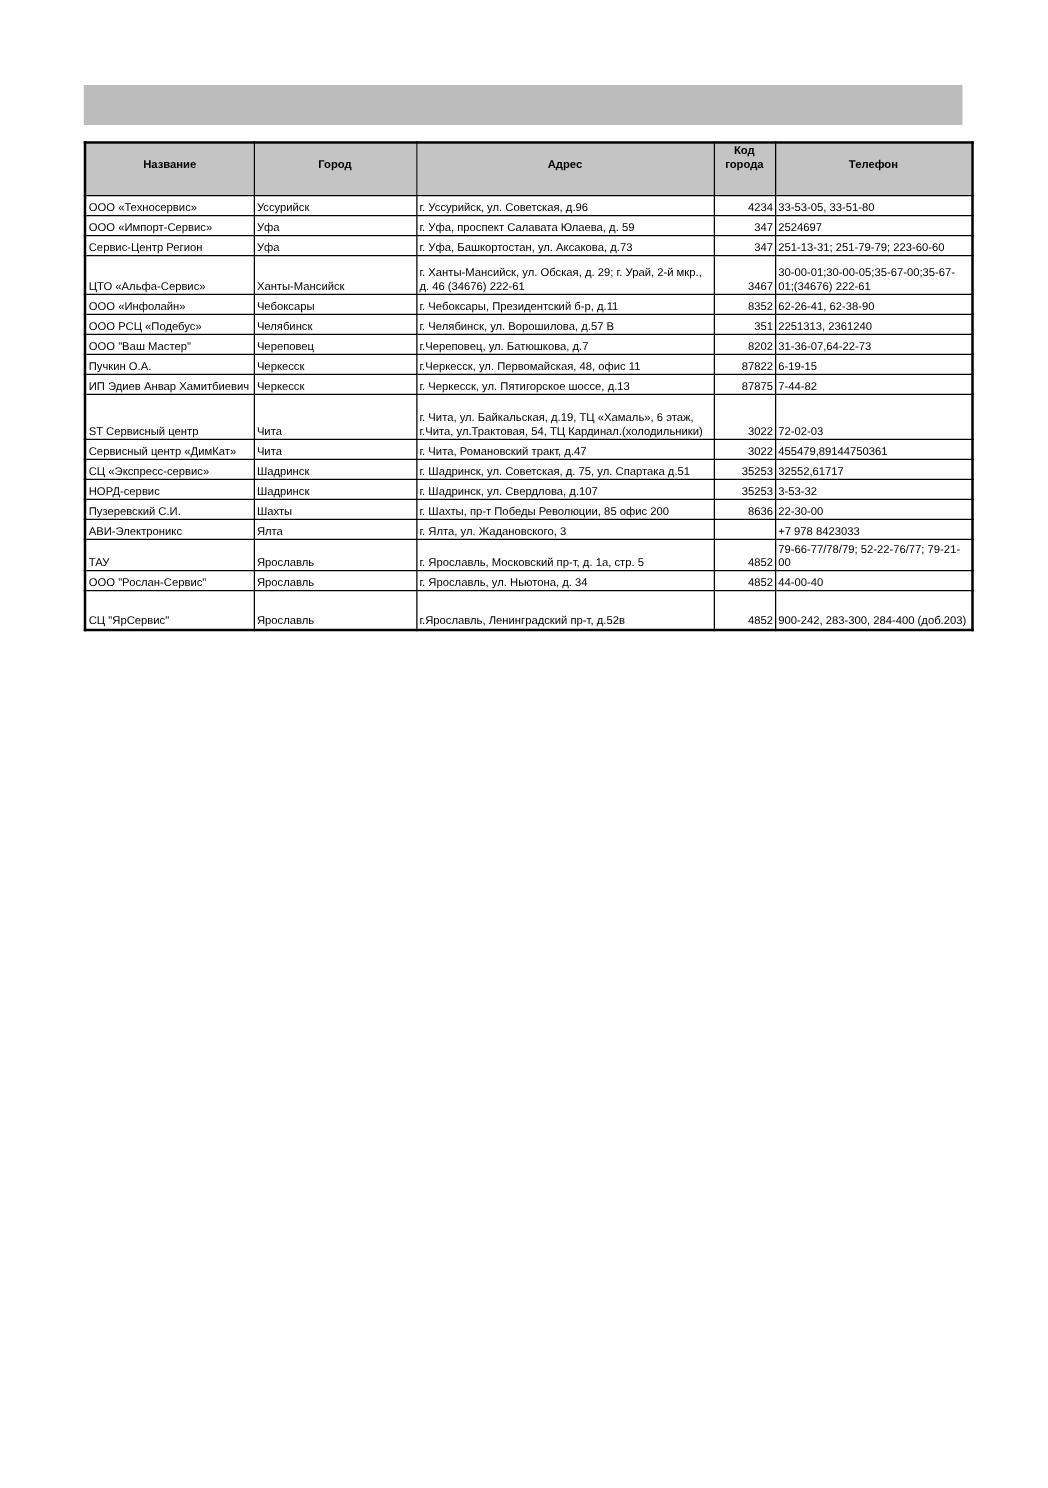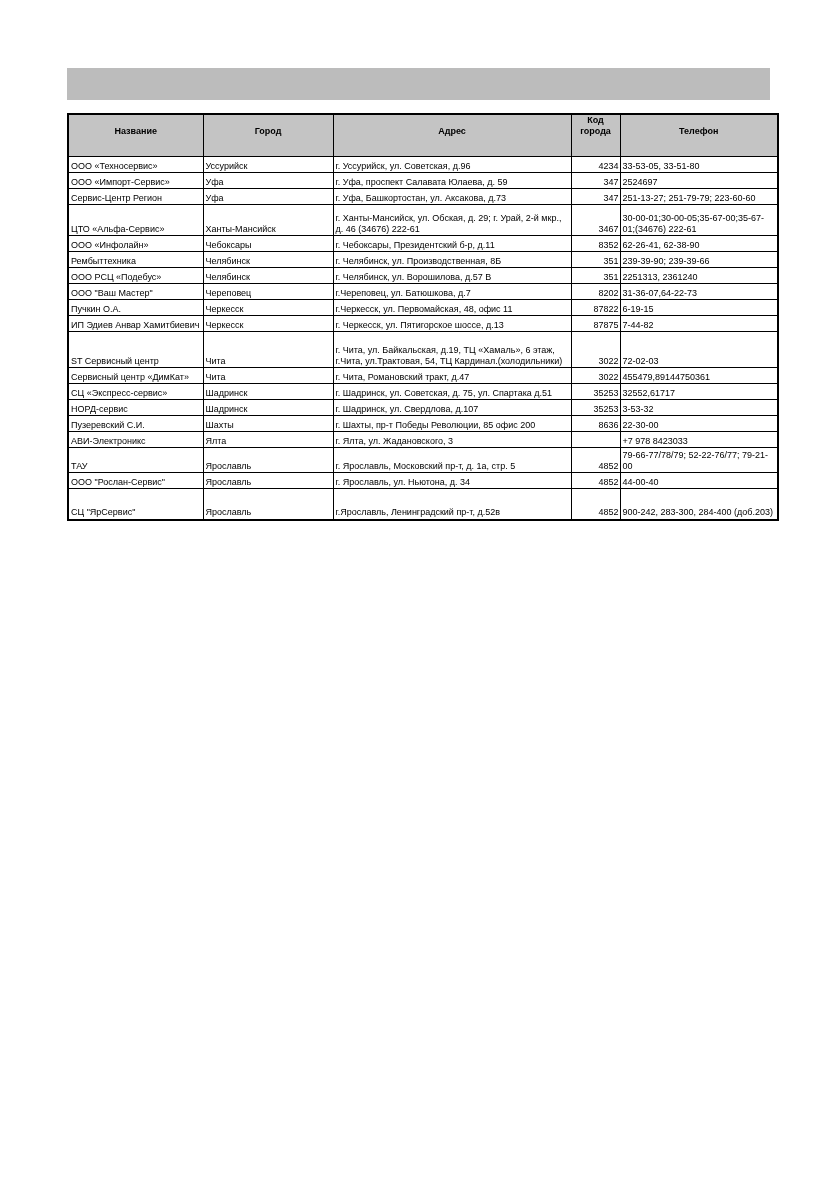--- a/index.html
+++ b/index.html
@@ -91,44 +91,37 @@
           <td>Уфа</td>
           <td>г. Уфа, проспект Салавата Юлаева, д. 59</td>
           <td>347</td>
           <td>2524697</td>
         </tr>
         <tr>
           <td>Сервис-Центр Регион</td>
           <td>Уфа</td>
           <td>г. Уфа, Башкортостан, ул. Аксакова, д.73</td>
           <td>347</td>
-          <td>251-13-27; 251-79-79; 223-60-60</td>
+          <td>251-13-31; 251-79-79; 223-60-60</td>
         </tr>
         <tr style="height: 31px;">
           <td>ЦТО «Альфа-Сервис»</td>
           <td>Ханты-Мансийск</td>
           <td>г. Ханты-Мансийск, ул. Обская, д. 29; г. Урай, 2-й мкр., д. 46 (34676) 222-61</td>
           <td>3467</td>
           <td>30-00-01;30-00-05;35-67-00;35-67-01;(34676) 222-61</td>
         </tr>
         <tr>
           <td>ООО «Инфолайн»</td>
           <td>Чебоксары</td>
           <td>г. Чебоксары, Президентский б-р, д.11</td>
           <td>8352</td>
           <td>62-26-41, 62-38-90</td>
         </tr>
         <tr>
-          <td>Рембыттехника</td>
-          <td>Челябинск</td>
-          <td>г. Челябинск, ул. Производственная, 8Б</td>
-          <td>351</td>
-          <td>239-39-90; 239-39-66</td>
-        </tr>
-        <tr>
           <td>ООО РСЦ «Подебус»</td>
           <td>Челябинск</td>
           <td>г. Челябинск, ул. Ворошилова, д.57 В</td>
           <td>351</td>
           <td>2251313, 2361240</td>
         </tr>
         <tr>
           <td>ООО "Ваш Мастер"</td>
           <td>Череповец</td>
           <td>г.Череповец, ул. Батюшкова, д.7</td>

